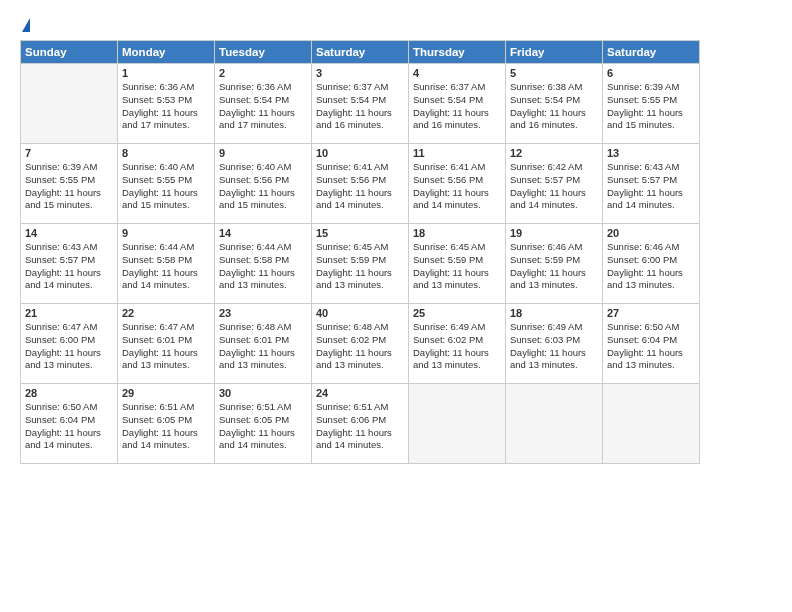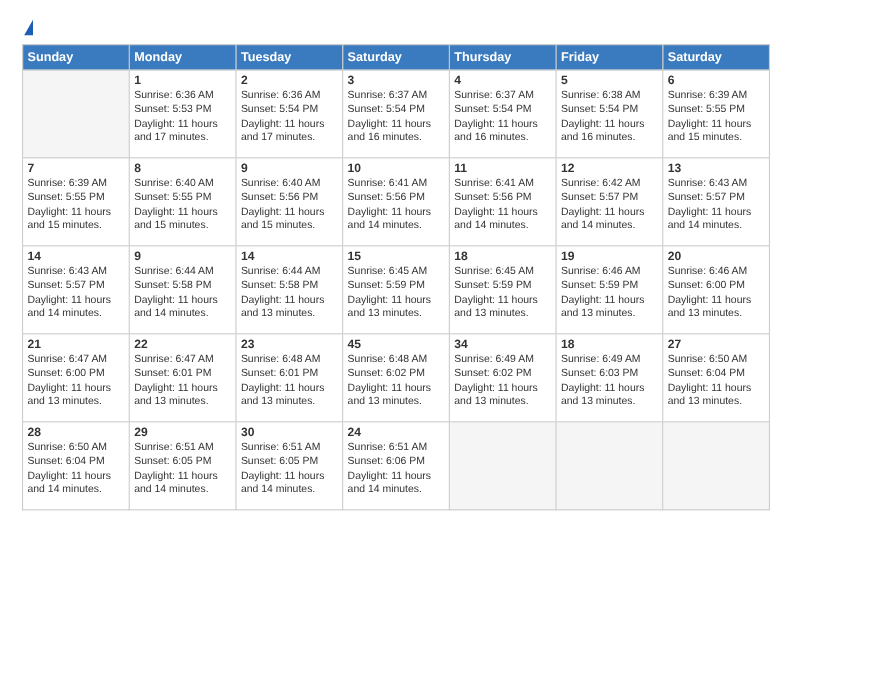--- a/index.html
+++ b/index.html
@@ -280,28 +280,28 @@
             <span class="cell-line">and 13 minutes.</span>
           </td>
           <td>
             <span class="day-num">23</span>
             <span class="cell-line">Sunrise: 6:48 AM</span>
             <span class="cell-line">Sunset: 6:01 PM</span>
             <span class="cell-line">Daylight: 11 hours</span>
             <span class="cell-line">and 13 minutes.</span>
           </td>
           <td>
-            <span class="day-num">45</span>
+            <span class="day-num">40</span>
             <span class="cell-line">Sunrise: 6:48 AM</span>
             <span class="cell-line">Sunset: 6:02 PM</span>
             <span class="cell-line">Daylight: 11 hours</span>
             <span class="cell-line">and 13 minutes.</span>
           </td>
           <td>
-            <span class="day-num">34</span>
+            <span class="day-num">25</span>
             <span class="cell-line">Sunrise: 6:49 AM</span>
             <span class="cell-line">Sunset: 6:02 PM</span>
             <span class="cell-line">Daylight: 11 hours</span>
             <span class="cell-line">and 13 minutes.</span>
           </td>
           <td>
             <span class="day-num">18</span>
             <span class="cell-line">Sunrise: 6:49 AM</span>
             <span class="cell-line">Sunset: 6:03 PM</span>
             <span class="cell-line">Daylight: 11 hours</span>

